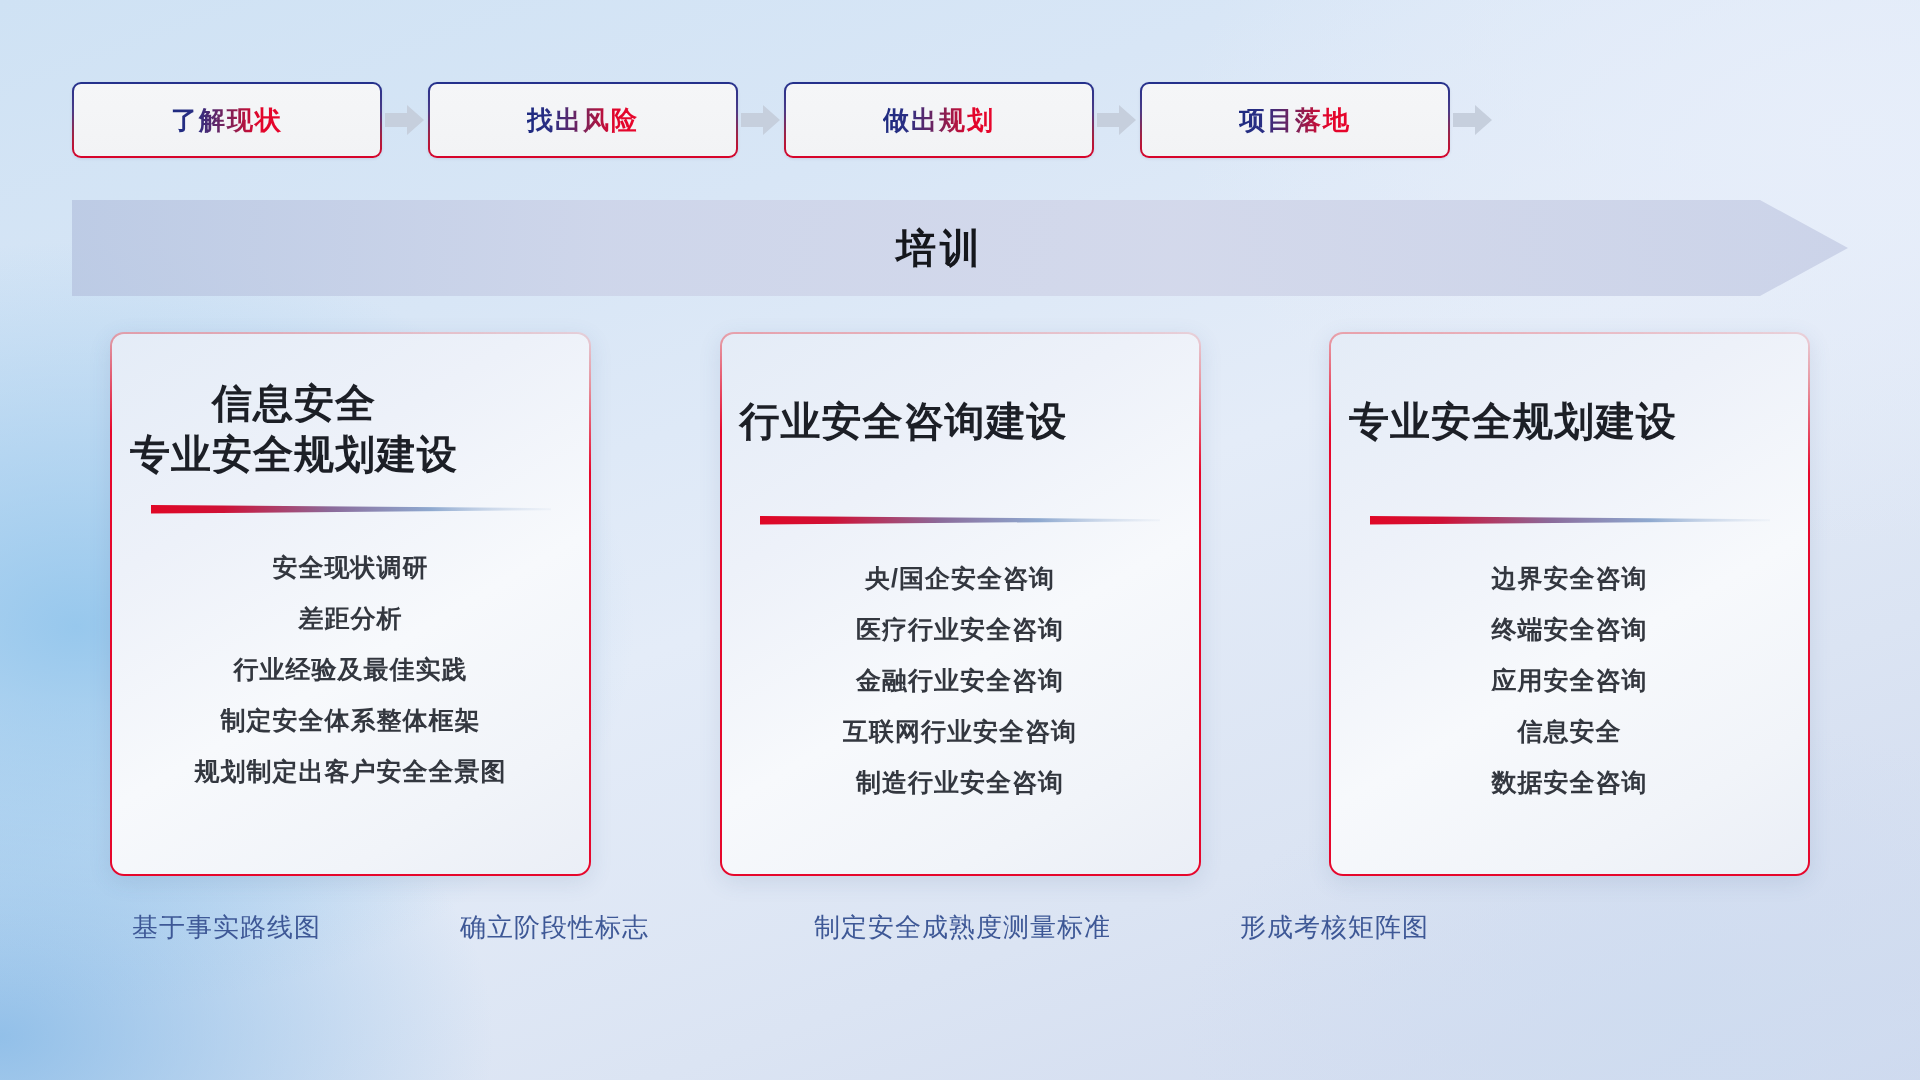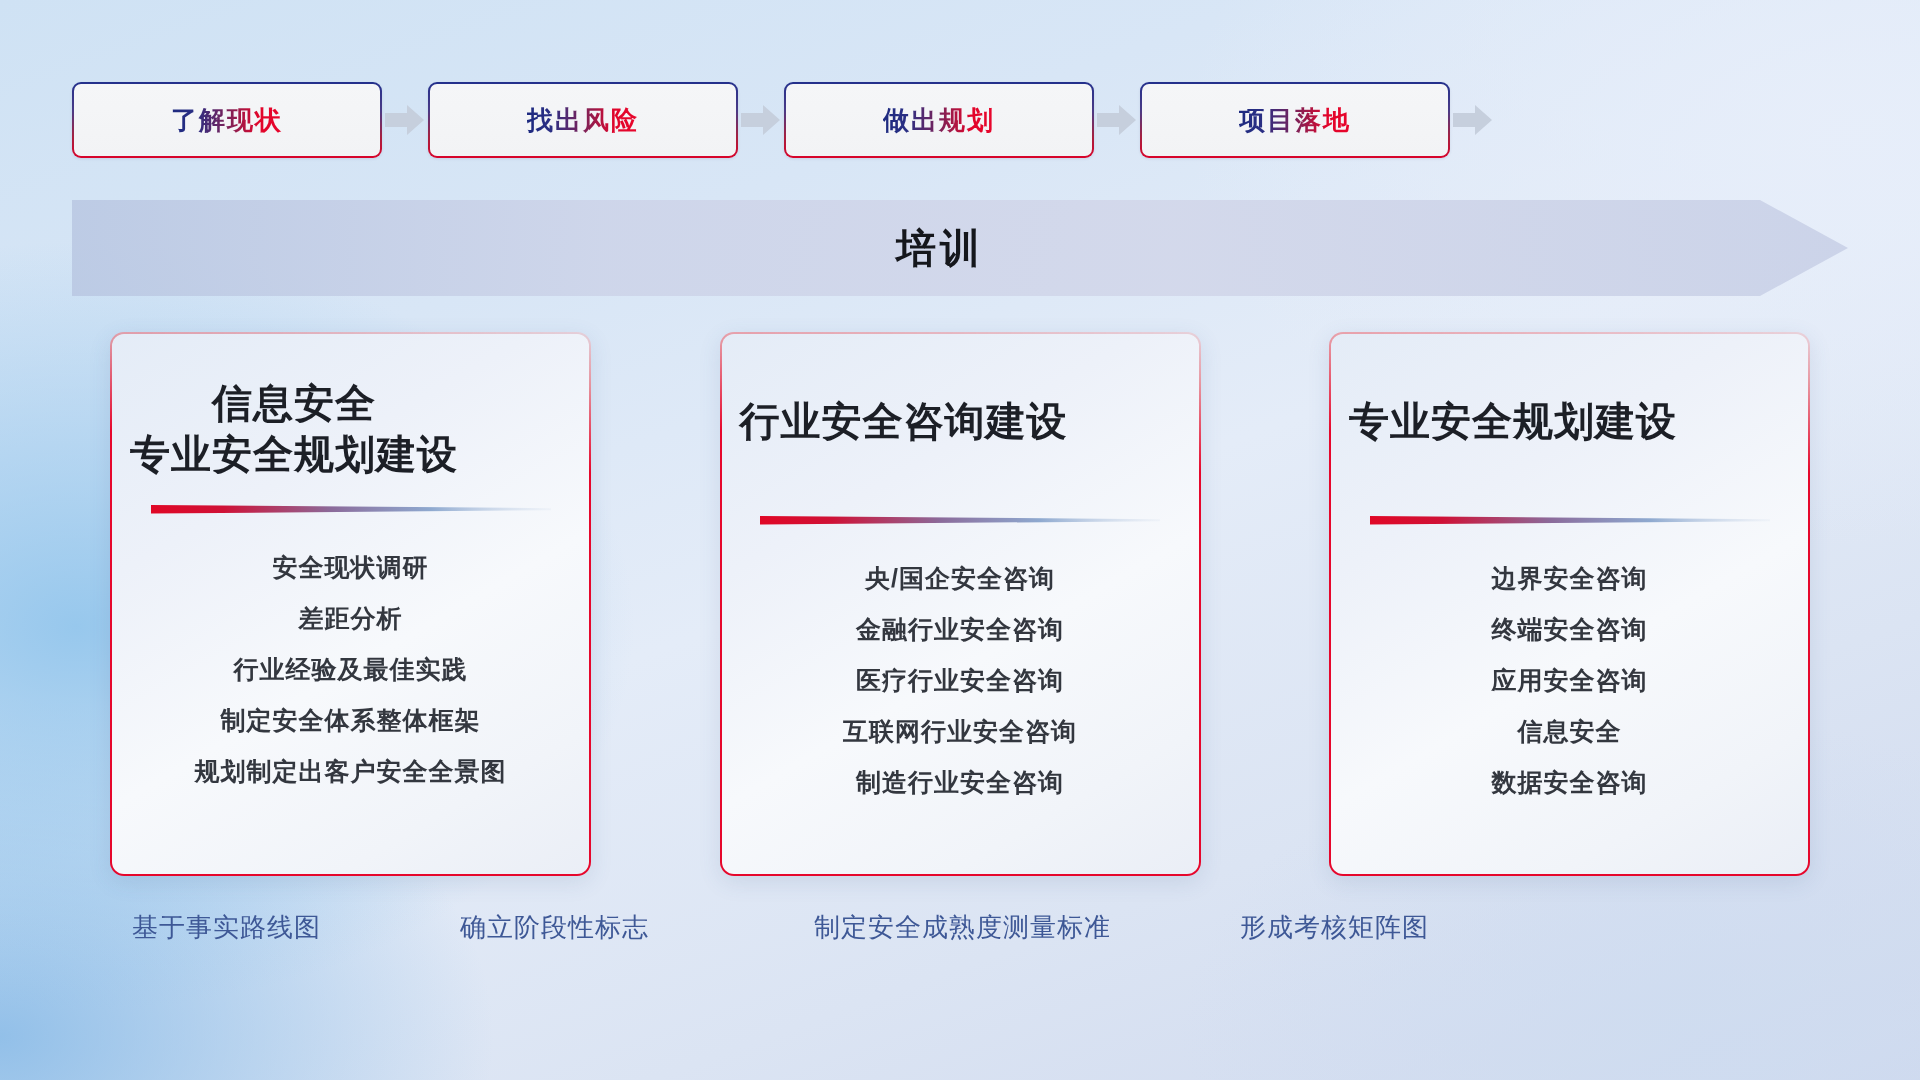--- a/index.html
+++ b/index.html
@@ -225,22 +225,22 @@
               <stop offset="0.45" stop-color="#8b6a9a"></stop>
               <stop offset="0.70" stop-color="#7d9cc8" stop-opacity="0.85"></stop>
               <stop offset="1" stop-color="#c8d6e8" stop-opacity="0.15"></stop>
             </linearGradient>
           </defs>
           <path d="M0 3 L400 6.2 L400 8.2 L0 11.5 Z" fill="url(#dv2)"></path>
         </svg>
       </div>
       <div class="card-list">
         <div class="li">央/国企安全咨询</div>
+        <div class="li">医疗行业安全咨询</div>
         <div class="li">金融行业安全咨询</div>
-        <div class="li">医疗行业安全咨询</div>
         <div class="li">互联网行业安全咨询</div>
         <div class="li">制造行业安全咨询</div>
       </div>
     </div>
 
     <div class="card">
       <div class="card-title" style="margin-top:62px;">
         <span class="t-line">专业安全规划建设</span>
       </div>
       <div class="divider-wrap" style="margin-top:66px;">

